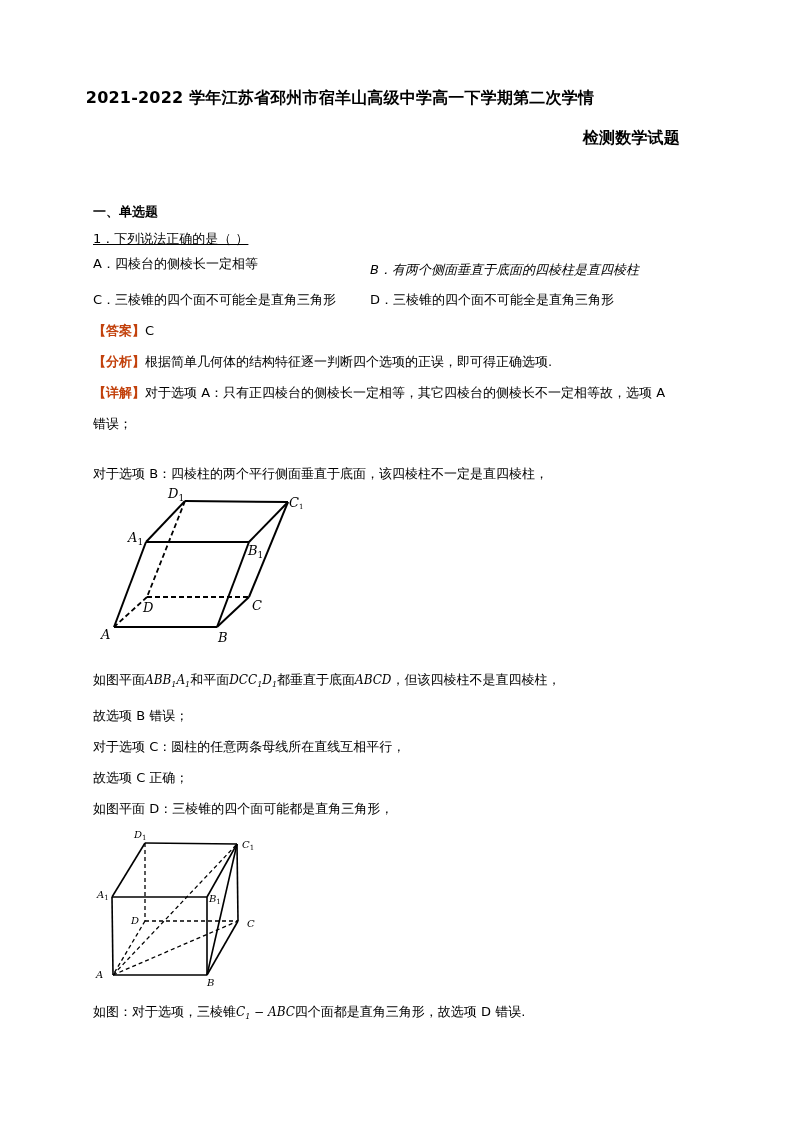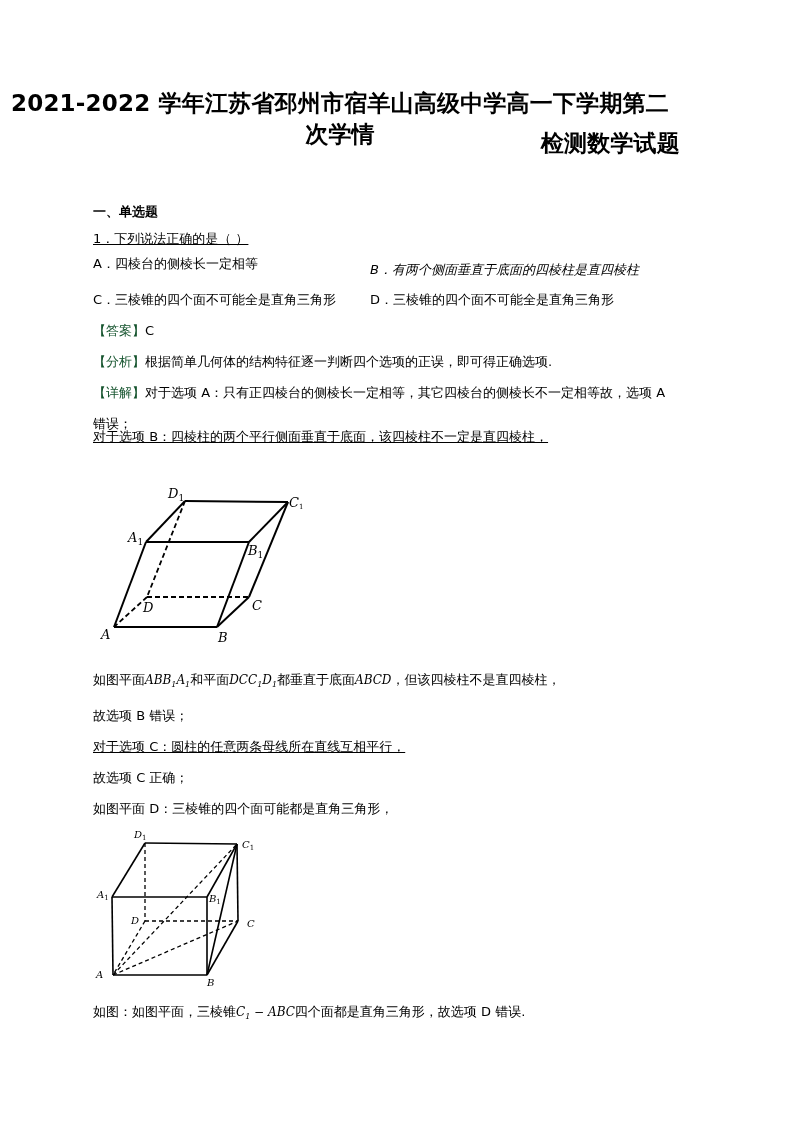--- a/index.html
+++ b/index.html
@@ -1,24 +1,24 @@
 <!DOCTYPE html>
 <html><head>
 <meta charset="utf-8">
 <style>
   html, body { margin:0; padding:0; background:#ffffff; }
   body { width:794px; height:1123px; position:relative; overflow:hidden;
          font-family:"DejaVu Sans", "Liberation Sans", sans-serif; color:#000; }
   .title { position:absolute; left:0; width:680px; text-align:center;
-           font-weight:bold; font-size:23px; letter-spacing:0.2px; }
+           font-weight:bold; font-size:16px; letter-spacing:0.2px; }
   .t1 { top:88px; }
   .t2 { top:128px;text-align:right; }
   .line { position:absolute; left:93px; font-size:13px; white-space:nowrap; line-height:16px; }
   .bold { font-weight:bold; }
-  .blue { color:#14532d; }
+  .blue { color:#c2410c;font-weight:bold; }
   .math { font-family:"DejaVu Serif", "Liberation Serif", serif; font-style:italic; font-size:12px; }
   .math sub { font-size:8px; }
   svg.fig { position:absolute; }
   svg text { font-family:"DejaVu Serif", "Liberation Serif", serif; font-style:italic; }
 </style>
 </head>
 <body>
 
 <div class="title t1">2021-2022 学年江苏省邳州市宿羊山高级中学高一下学期第二次学情</div>
 <div class="title t2">检测数学试题</div>
@@ -42,21 +42,21 @@
 <div class="line" style="top:323px;">
   <span class="blue">【答案】</span><span>C</span>
 </div>
 <div class="line" style="top:354px;">
   <span class="blue">【分析】</span><span>根据简单几何体的结构特征逐一判断四个选项的正误，即可得正确选项.</span>
 </div>
 <div class="line" style="top:385px;">
   <span class="blue">【详解】</span><span>对于选项 A：只有正四棱台的侧棱长一定相等，其它四棱台的侧棱长不一定相等故，选项 A</span>
 </div>
 <div class="line" style="top:416px;">错误；</div>
-<div class="line" style="top:429px;text-decoration:underline;">对于选项 B：四棱柱的两个平行侧面垂直于底面，该四棱柱不一定是直四棱柱，</div>
+<div class="line" style="top:466px;">对于选项 B：四棱柱的两个平行侧面垂直于底面，该四棱柱不一定是直四棱柱，</div>
 
 <svg class="fig" style="left:95px; top:480px;" width="220" height="170" viewBox="95 480 220 170">
   <g stroke="#000" stroke-width="2" fill="none">
     <line x1="185" y1="501" x2="288" y2="502"></line>
     <line x1="185" y1="501" x2="146" y2="542"></line>
     <line x1="288" y1="502" x2="249" y2="542"></line>
     <line x1="146" y1="542" x2="249" y2="542"></line>
     <line x1="146" y1="542" x2="114" y2="627"></line>
     <line x1="249" y1="542" x2="217" y2="627"></line>
     <line x1="288" y1="502" x2="249" y2="597"></line>
@@ -77,21 +77,21 @@
     <text x="252" y="610">C</text>
     <text x="101" y="639">A</text>
     <text x="218" y="642">B</text>
   </g>
 </svg>
 
 <div class="line" style="top:672px;">
   <span>如图平面</span><span class="math"><span>ABB</span><sub>1</sub><span>A</span><sub>1</sub></span><span>和平面</span><span class="math"><span>DCC</span><sub>1</sub><span>D</span><sub>1</sub></span><span>都垂直于底面</span><span class="math">ABCD</span><span>，但该四棱柱不是直四棱柱，</span>
 </div>
 <div class="line" style="top:708px;">故选项 B 错误；</div>
-<div class="line" style="top:739px;text-decoration:underline;">对于选项 C：圆柱的任意两条母线所在直线互相平行，</div>
+<div class="line" style="top:739px;">对于选项 C：圆柱的任意两条母线所在直线互相平行，</div>
 <div class="line" style="top:770px;">故选项 C 正确；</div>
 <div class="line" style="top:801px;">如图平面 D：三棱锥的四个面可能都是直角三角形，</div>
 
 <svg class="fig" style="left:90px; top:820px;" width="180" height="170" viewBox="90 820 180 170">
   <g stroke="#000" stroke-width="1.6" fill="none">
     <line x1="145" y1="843" x2="237" y2="844"></line>
     <line x1="145" y1="843" x2="112" y2="897"></line>
     <line x1="237" y1="844" x2="207" y2="897"></line>
     <line x1="112" y1="897" x2="207" y2="897"></line>
     <line x1="112" y1="897" x2="113" y2="975"></line>
@@ -114,14 +114,14 @@
     <text x="97" y="898"><tspan>A</tspan><tspan font-size="7" font-style="normal" dy="2">1</tspan></text>
     <text x="209" y="902"><tspan>B</tspan><tspan font-size="7" font-style="normal" dy="2">1</tspan></text>
     <text x="131" y="924">D</text>
     <text x="247" y="927">C</text>
     <text x="96" y="978">A</text>
     <text x="207" y="986">B</text>
   </g>
 </svg>
 
 <div class="line" style="top:1004px;">
-  <span>如图：如图平面，三棱锥</span><span class="math"><span>C</span><sub>1</sub><span> − ABC</span></span><span>四个面都是直角三角形，故选项 D 错误.</span>
+  <span>如图：对于选项，三棱锥</span><span class="math"><span>C</span><sub>1</sub><span> − ABC</span></span><span>四个面都是直角三角形，故选项 D 错误.</span>
 </div>
 
 </body></html>

